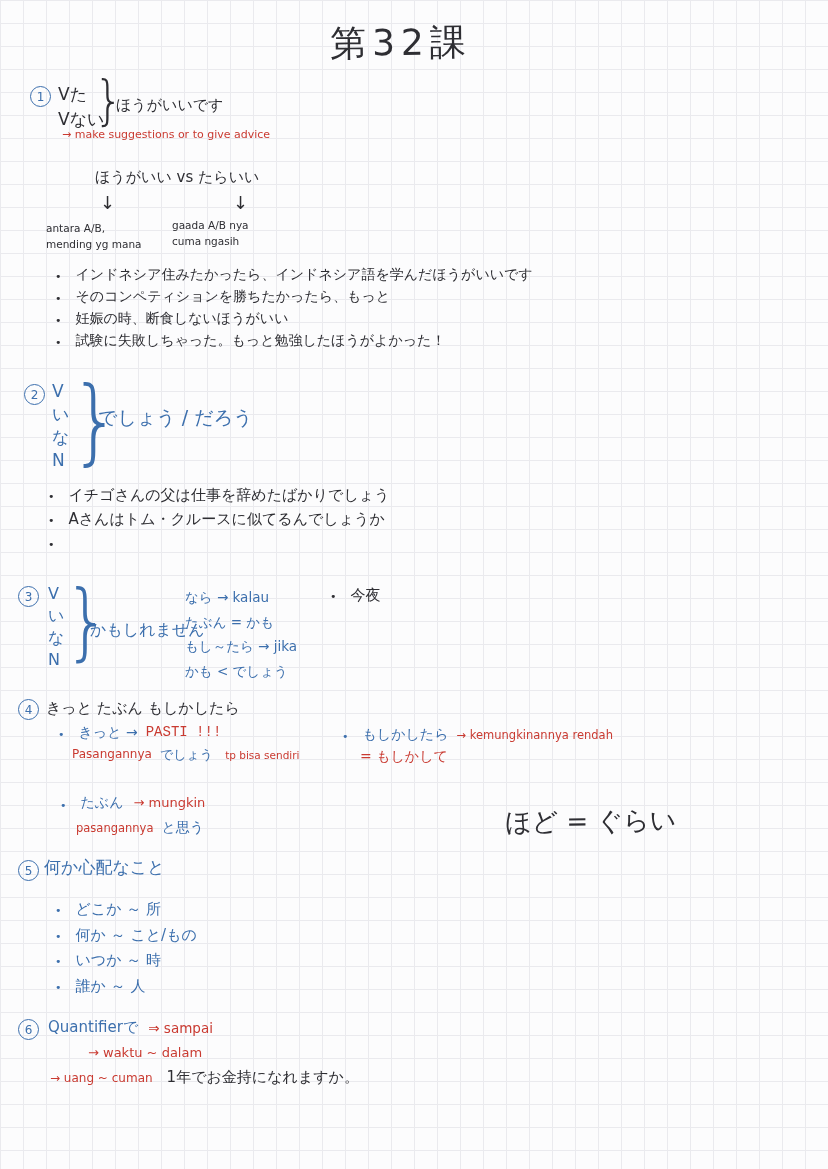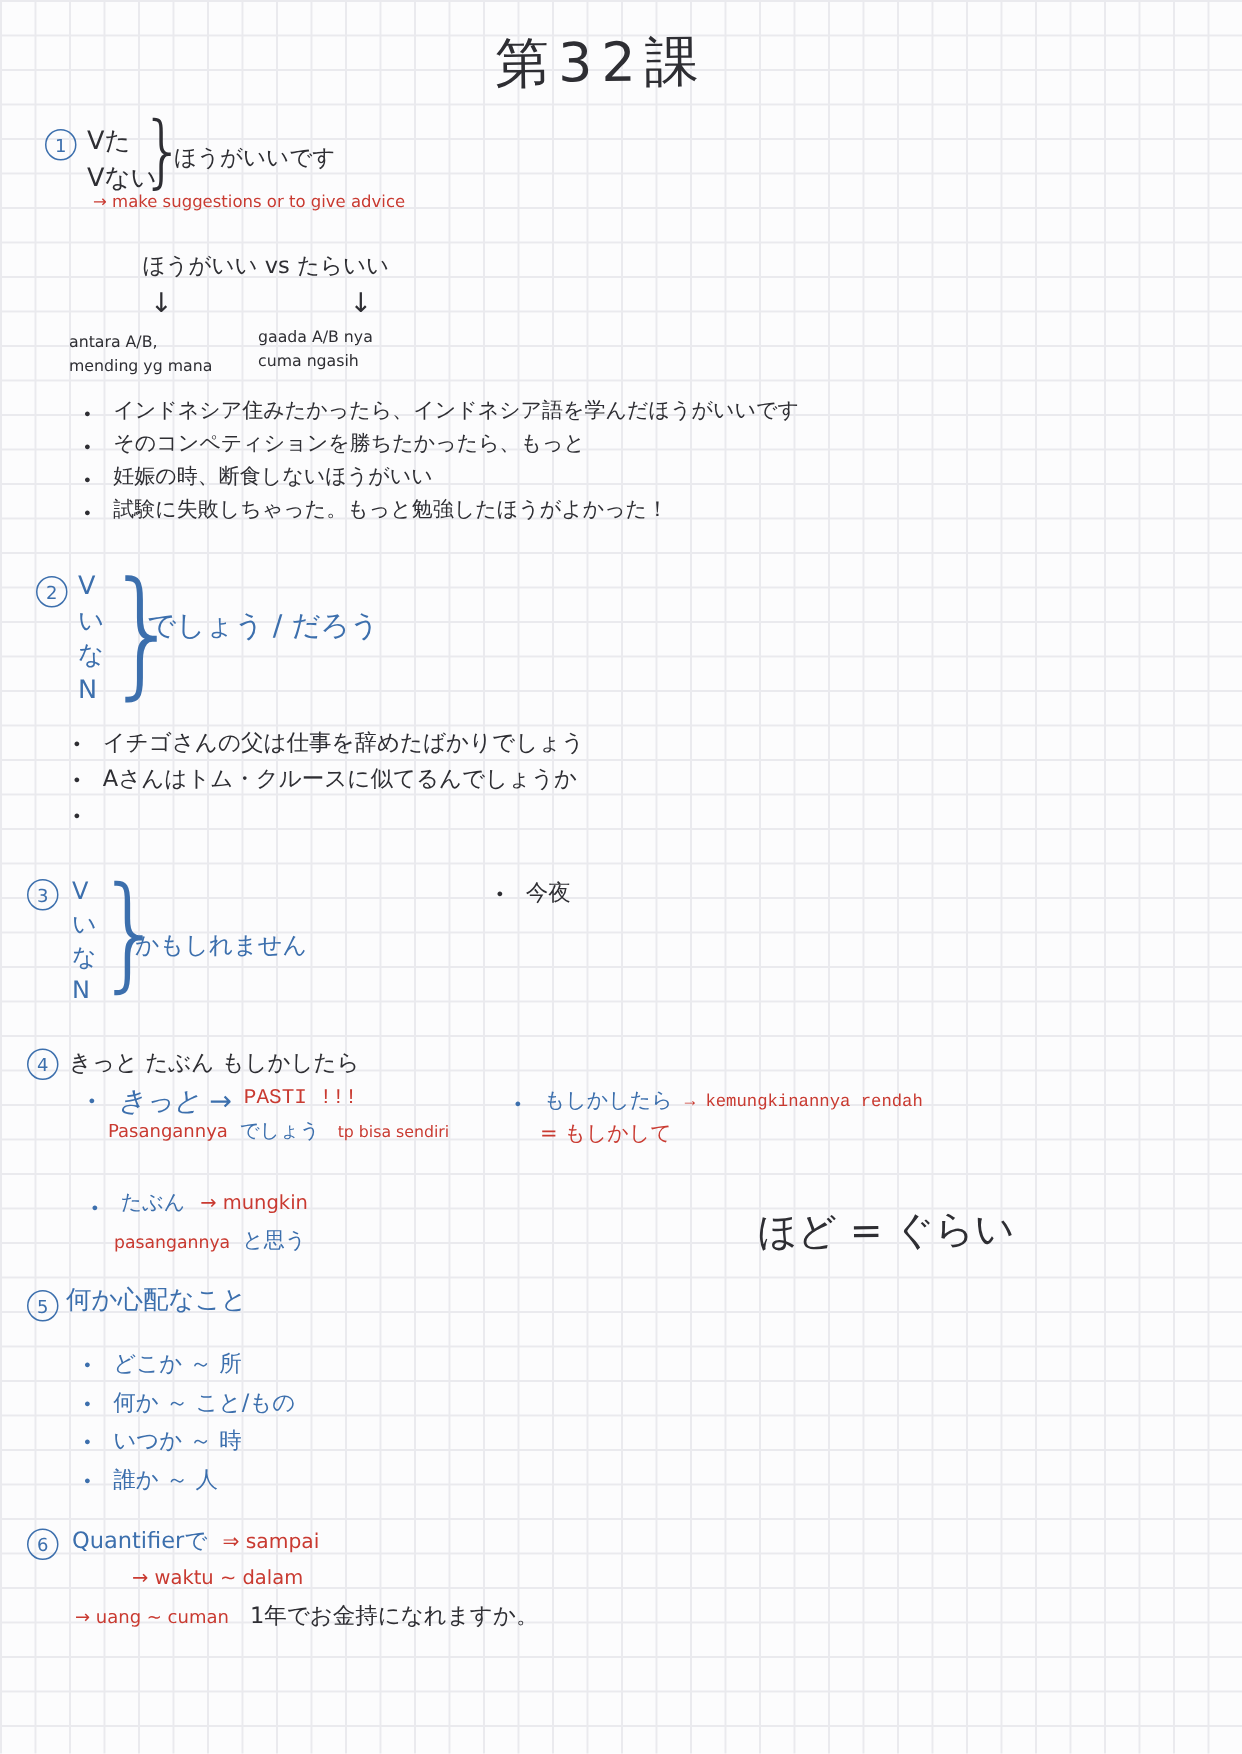--- a/index.html
+++ b/index.html
@@ -98,43 +98,49 @@
 
   <div class="circle" style="left:18px; top:586px;">3</div>
   <div class="ink blue stack" style="left:48px; top:583px; font-size:16px; line-height:1.38;">
     <span>V</span>
     <span>い</span>
     <span>な</span>
     <span>N</span>
   </div>
   <div class="brace" style="left:64px; top:580px; font-size:72px; transform:scaleY(1.15); color:#3c6fad;">}</div>
   <div class="ink blue" style="left:90px; top:620px; font-size:16px;">かもしれません</div>
+  <div class="ink blue" style="left:185px; top:585px; font-size:13.5px; line-height:1.82;">
+    <div>なら → kalau</div>
+    <div>たぶん = かも</div>
+    <div>もし～たら → jika</div>
+    <div>かも &lt; でしょう</div>
+  </div>
   <div class="row" style="left:330px; top:586px;">
     <span class="dot black">•</span>
     <span class="ink black" style="position:static; font-size:15px;">今夜</span>
   </div>
 
   <div class="circle" style="left:18px; top:699px;">4</div>
   <div class="ink black" style="left:46px; top:699px; font-size:15px;">きっと たぶん もしかしたら</div>
 
   <div class="row" style="left:58px; top:724px;">
     <span class="dot blue">•</span>
-    <span class="ink blue" style="position:static; font-size:18px;font-style:italic;">きっと →</span>
+    <span class="ink blue" style="position:static; font-size:14px;">きっと →</span>
     <span class="ink red" style="position:static; font-size:14px; margin-left:8px;font-family:Liberation Mono, monospace;">PASTI !!!</span>
   </div>
   <div class="row" style="left:72px; top:747px;">
     <span class="ink red" style="position:static; font-size:12px;">Pasangannya</span>
     <span class="ink blue" style="position:static; font-size:13px; margin-left:8px;">でしょう</span>
     <span class="ink red" style="position:static; font-size:10.5px; margin-left:12px; margin-top:2px;">tp bisa sendiri</span>
   </div>
 
   <div class="row" style="left:342px; top:726px;">
     <span class="dot blue">•</span>
     <span class="ink blue" style="position:static; font-size:14px;">もしかしたら</span>
-    <span class="ink red" style="position:static; font-size:11.5px; margin-left:8px; margin-top:2px;font-family:Liberation Mono, monospace;">→ kemungkinannya rendah</span>
+    <span class="ink red" style="position:static; font-size:11.5px; margin-left:8px; margin-top:2px;">→ kemungkinannya rendah</span>
   </div>
   <div class="ink red" style="left:360px; top:748px; font-size:14px;">= もしかして</div>
 
   <div class="row" style="left:60px; top:795px;">
     <span class="dot blue">•</span>
     <span class="ink blue" style="position:static; font-size:14px;font-family:Liberation Mono, monospace;">たぶん</span>
     <span class="ink red" style="position:static; font-size:13px; margin-left:10px;">→ mungkin</span>
   </div>
   <div class="row" style="left:76px; top:819px;">
     <span class="ink red" style="position:static; font-size:11.5px; margin-top:2px;">pasangannya</span>

